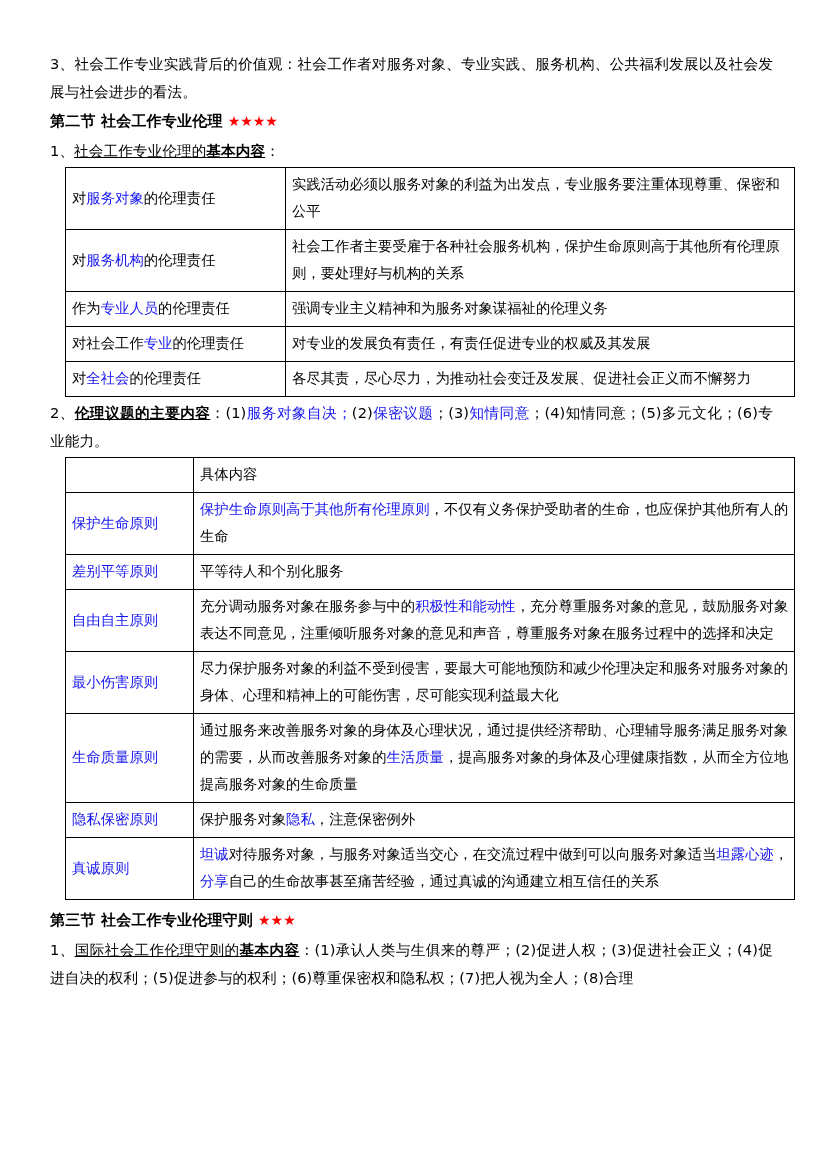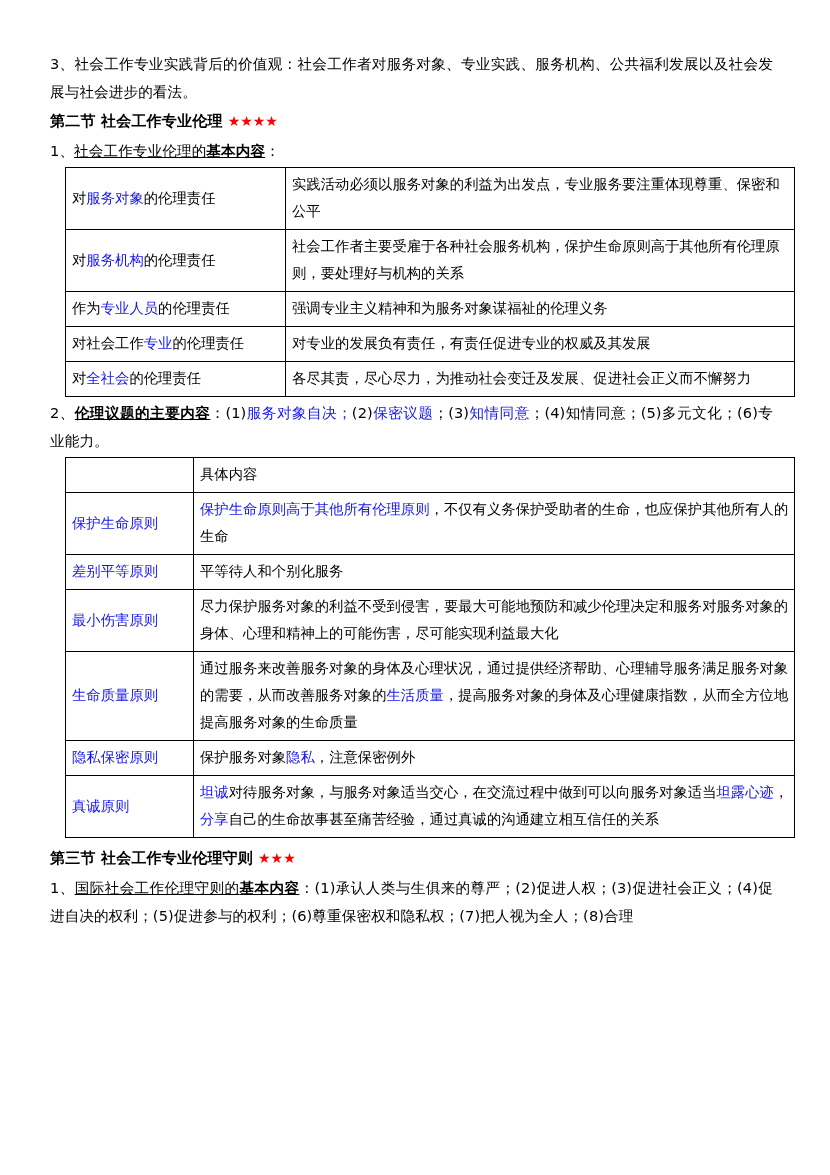--- a/index.html
+++ b/index.html
@@ -124,20 +124,24 @@
         </tr>
         <tr>
           <td><span class="blue">保护生命原则</span></td>
           <td><span class="blue">保护生命原则高于其他所有伦理原则</span><span>，不仅有义务保护受助者的生命，也应保护其他所有人的生命</span></td>
         </tr>
         <tr>
           <td><span class="blue">差别平等原则</span></td>
           <td><span>平等待人和个别化服务</span></td>
         </tr>
         <tr>
+          <td><span class="blue">自由自主原则</span></td>
+          <td><span>充分调动服务对象在服务参与中的</span><span class="blue">积极性和能动性</span><span>，充分尊重服务对象的意见，鼓励服务对象表达不同意见，注重倾听服务对象的意见和声音，尊重服务对象在服务过程中的选择和决定</span></td>
+        </tr>
+        <tr>
           <td><span class="blue">最小伤害原则</span></td>
           <td><span>尽力保护服务对象的利益不受到侵害，要最大可能地预防和减少伦理决定和服务对服务对象的身体、心理和精神上的可能伤害，尽可能实现利益最大化</span></td>
         </tr>
         <tr>
           <td><span class="blue">生命质量原则</span></td>
           <td><span>通过服务来改善服务对象的身体及心理状况，通过提供经济帮助、心理辅导服务满足服务对象的需要，从而改善服务对象的</span><span class="blue">生活质量</span><span>，提高服务对象的身体及心理健康指数，从而全方位地提高服务对象的生命质量</span></td>
         </tr>
         <tr>
           <td><span class="blue">隐私保密原则</span></td>
           <td><span>保护服务对象</span><span class="blue">隐私</span><span>，注意保密例外</span></td>

